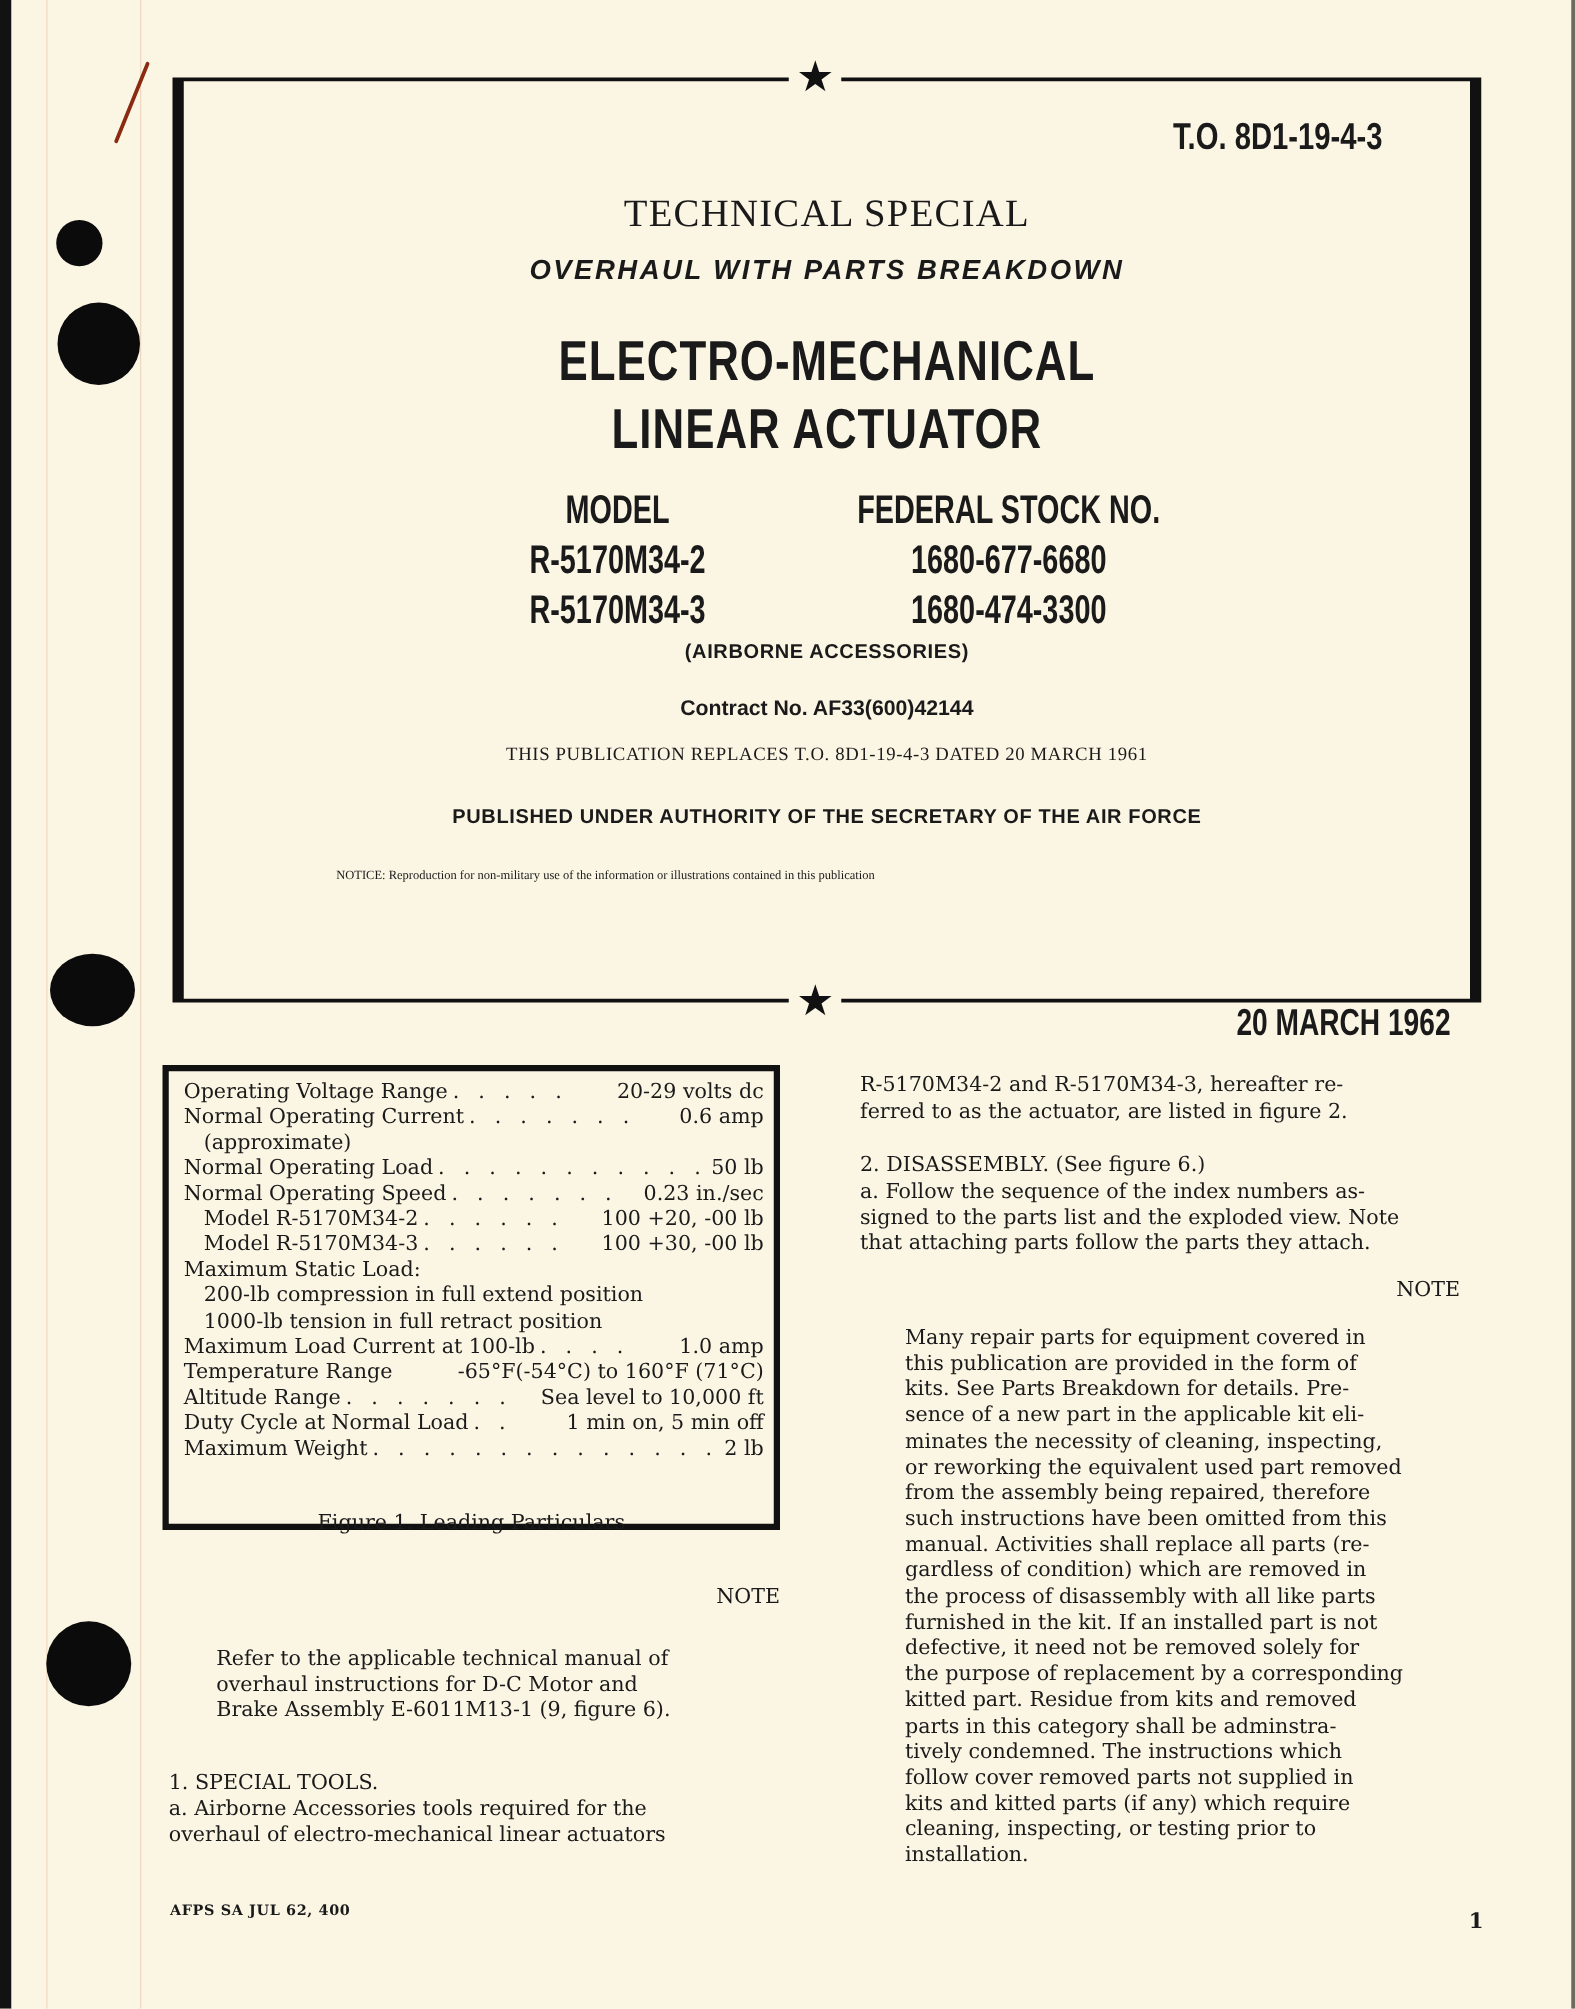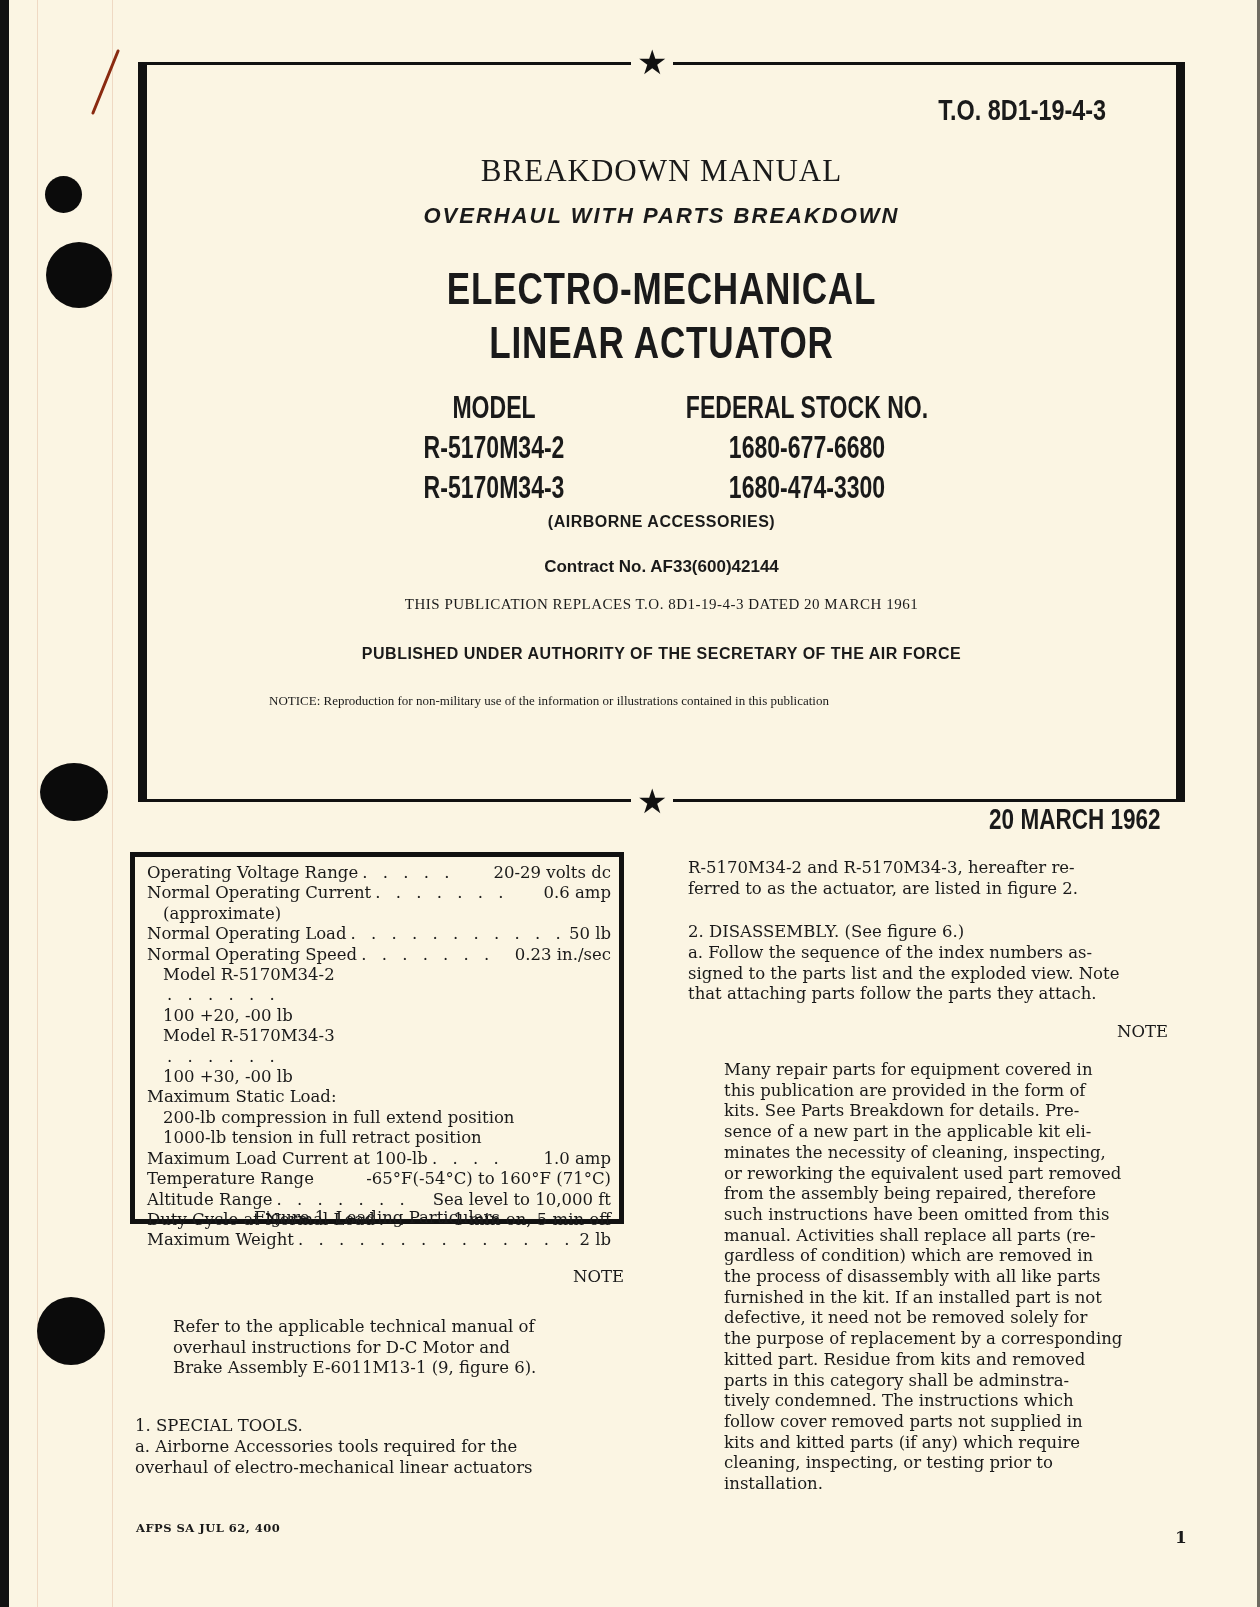--- a/index.html
+++ b/index.html
@@ -59,36 +59,36 @@
     }
     .model-col { left: 232px; width: 230px; }
     .fsn-col { left: 470px; width: 380px; }
 
     .manufacturer { top: 448px; font-family: "Liberation Sans", sans-serif; font-weight: bold; font-size: 16px; letter-spacing: 0.5px; }
     .contract { top: 492px; font-family: "Liberation Sans", sans-serif; font-weight: bold; font-size: 17px; }
     .replaces { top: 531px; font-family: "Liberation Serif", serif; font-size: 15px; letter-spacing: 0.5px; }
     .authority { top: 580px; font-family: "Liberation Sans", sans-serif; font-weight: bold; font-size: 16px; letter-spacing: 0.5px; }
     .notice {
       position: absolute; left: 122px; top: 625px; width: 880px;
-      font-family: "Liberation Serif", serif; font-size: 13px; line-height: 21px;
+      font-family: "Liberation Serif", serif; font-size: 10px; line-height: 21px;
     }
     .date-large {
       position: absolute; right: 100px; top: 802px;
       font-family: "Liberation Sans", sans-serif; font-weight: bold; font-size: 30px;
       transform: scaleX(0.75); transform-origin: right center;
     }
 
     
     .particulars-box {
       position: absolute; left: 130px; top: 852px; width: 494px; height: 372px;
       border: 5px solid #111; box-sizing: border-box; padding: 6px 8px 0 12px;
       font-family: "DejaVu Serif", serif; font-size: 16.5px; line-height: 20.4px;
     }
     .p-row { display: flex; justify-content: space-between; white-space: nowrap; }
-    .p-row.indent { padding-left: 16px; flex-direction: column; }
+    .p-row.indent { padding-left: 16px; }
     .p-label { flex: 0 0 auto; }
     .p-dots { flex: 1 1 auto; overflow: hidden; letter-spacing: 5px; padding: 0 4px; }
     .p-value { flex: 0 0 auto; }
     .fig-caption {
       position: absolute; left: 130px; width: 494px; top: 1208px; text-align: center;
       font-family: "DejaVu Serif", serif; font-size: 16.5px;
     }
 
     .col-text { position: absolute; font-family: "DejaVu Serif", serif; font-size: 16.5px; line-height: 20.7px; }
     .note-heading { position: absolute; font-family: "DejaVu Serif", serif; font-size: 16.5px; text-align: right; }
@@ -114,21 +114,21 @@
 <div class="punch-hole" style="left:46px;top:242px;width:66px;height:66px;"></div>
 <div class="punch-hole" style="left:40px;top:763px;width:68px;height:58px;"></div>
 <div class="punch-hole" style="left:37px;top:1297px;width:68px;height:68px;"></div>
 
 <div class="cover-box">
   <span class="star" style="left:484px;top:-20px;">★</span>
   <span class="star" style="left:484px;top:-18px;top:auto;bottom:-19px;">★</span>
 
   <div class="to-number">T.O. 8D1-19-4-3</div>
 
-  <div class="center-line tm-title">BREAKDOWN MANUAL</div>
+  <div class="center-line tm-title">TECHNICAL SPECIAL</div>
   <div class="center-line tm-subtitle">OVERHAUL WITH PARTS BREAKDOWN</div>
   <div class="center-line big-title l1">ELECTRO-MECHANICAL</div>
   <div class="center-line big-title l2">LINEAR ACTUATOR</div>
 
   <div class="model-col">
     <div>MODEL</div>
     <div>R-5170M34-2</div>
     <div>R-5170M34-3</div>
   </div>
   <div class="fsn-col">

